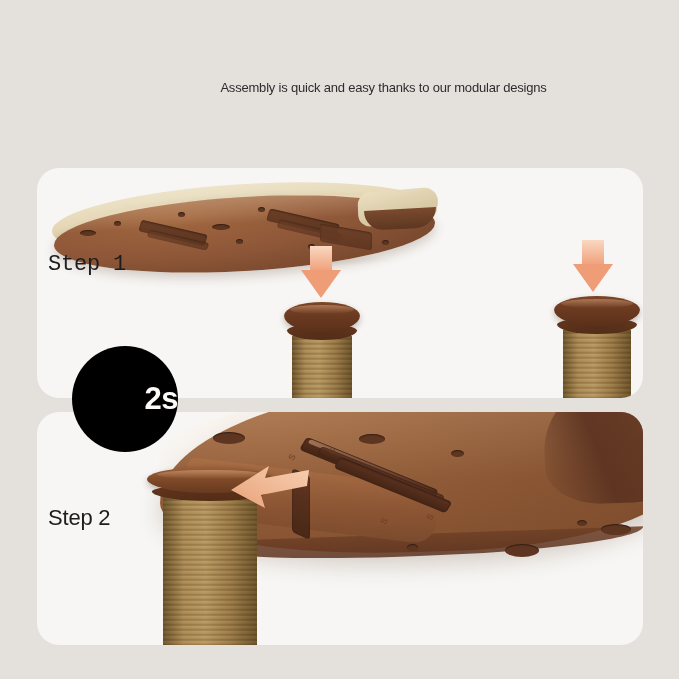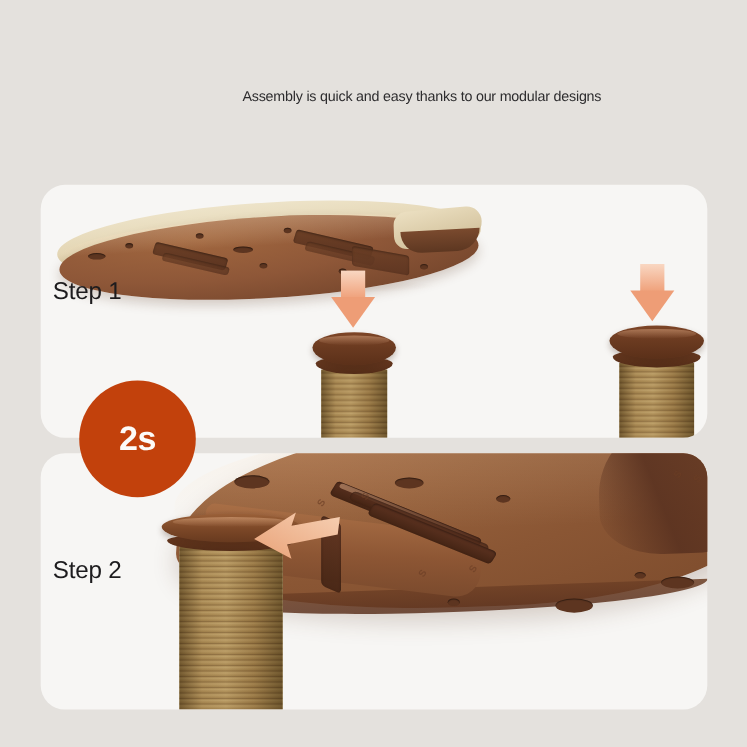--- a/index.html
+++ b/index.html
@@ -25,28 +25,28 @@
   .card{
     position:absolute;left:37px;width:606px;
     background:#f7f6f4;border-radius:22px;overflow:hidden;
   }
   #card-step1{top:168px;height:230px;}
   #card-step2{top:412px;height:233px;}
 
   .step-label{
     position:absolute;font-size:22px;color:#1d1c1e;letter-spacing:-0.2px;
   }
-  #label-step1{left:48px;top:252px;}
+  #label-step1{left:48px;top:252px;font-family:Liberation Mono, monospace;}
   #label-step2{left:48px;top:505px;}
 
   
   .badge{
     position:absolute;left:72px;top:346px;width:106px;height:106px;
-    border-radius:50%;background:#c2410c;
-    display:flex;align-items:center;justify-content:center;
+    border-radius:50%;background:#000000;
+    display:flex;align-items:center;justify-content:flex-end;
     z-index:40;
   }
   .badge span{
     font-size:31px;font-weight:bold;color:#fdfbf8;letter-spacing:-0.5px;
   }
 
   
   .art1{position:absolute;left:0;top:0;width:606px;height:230px;}
 
   

